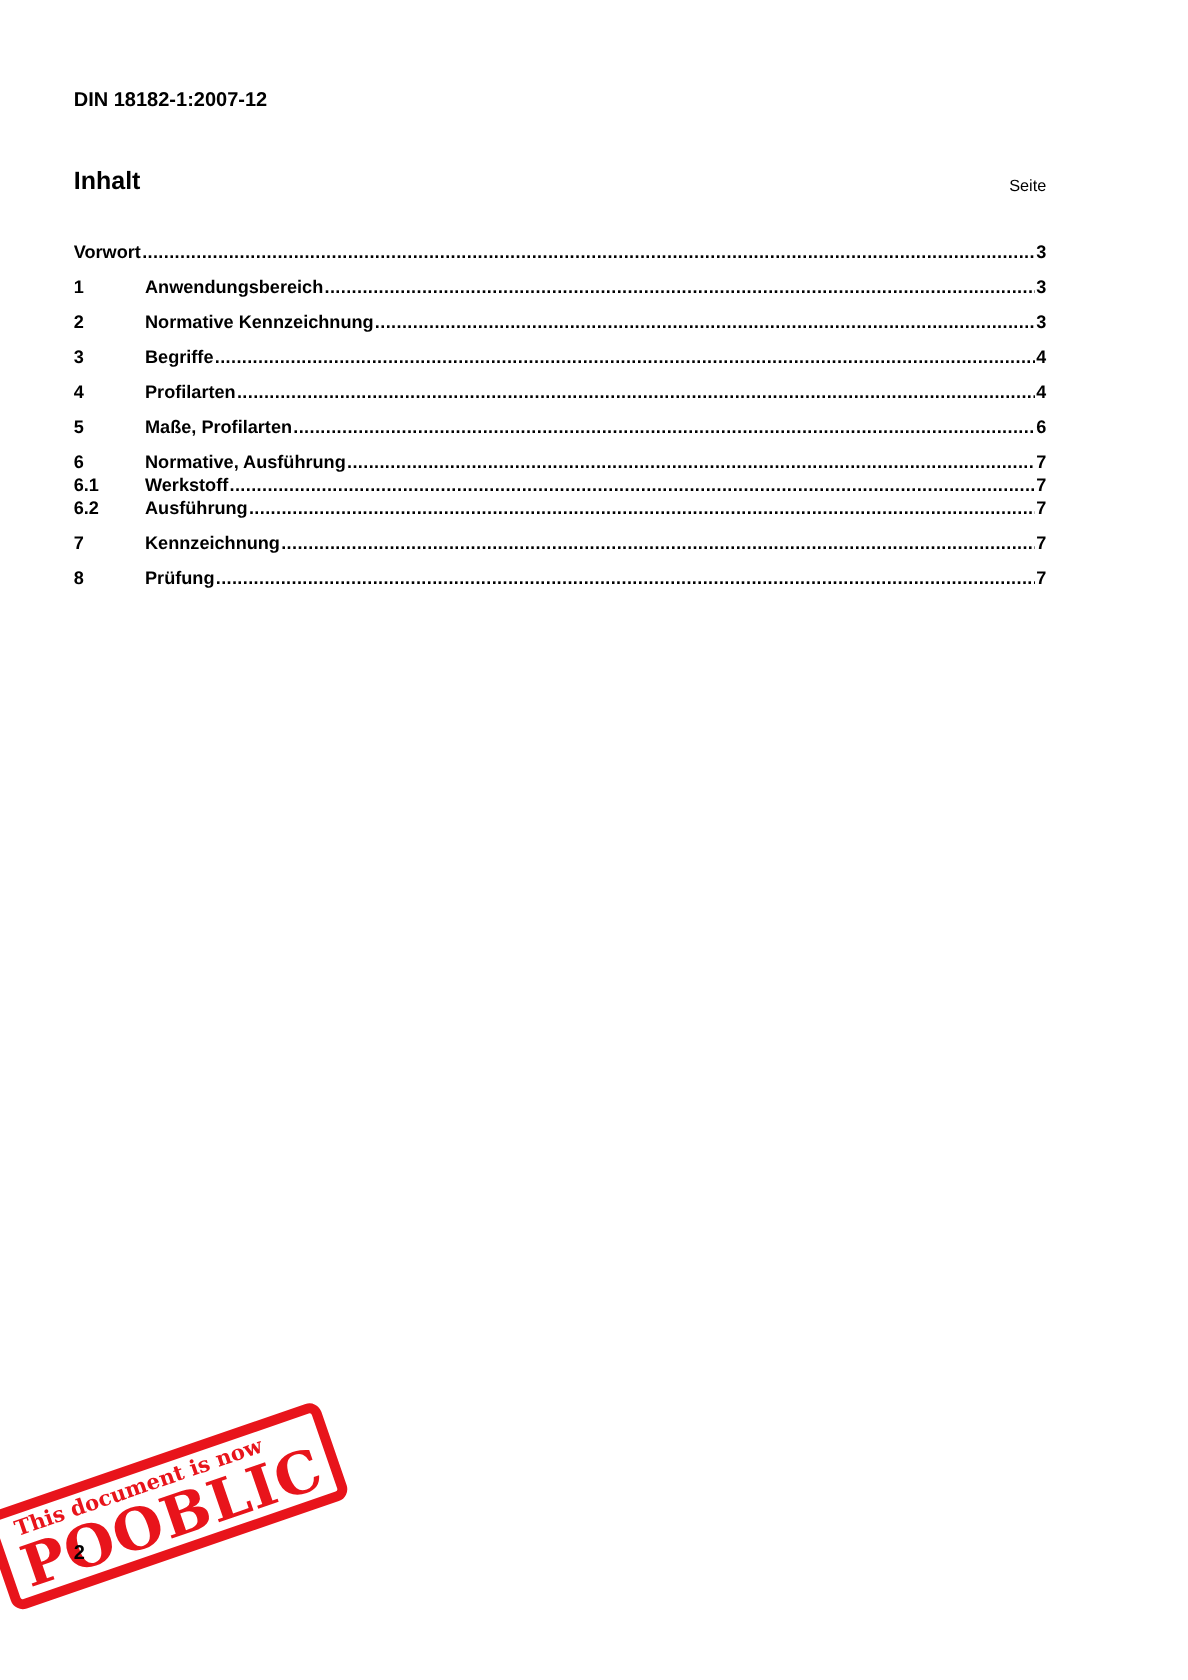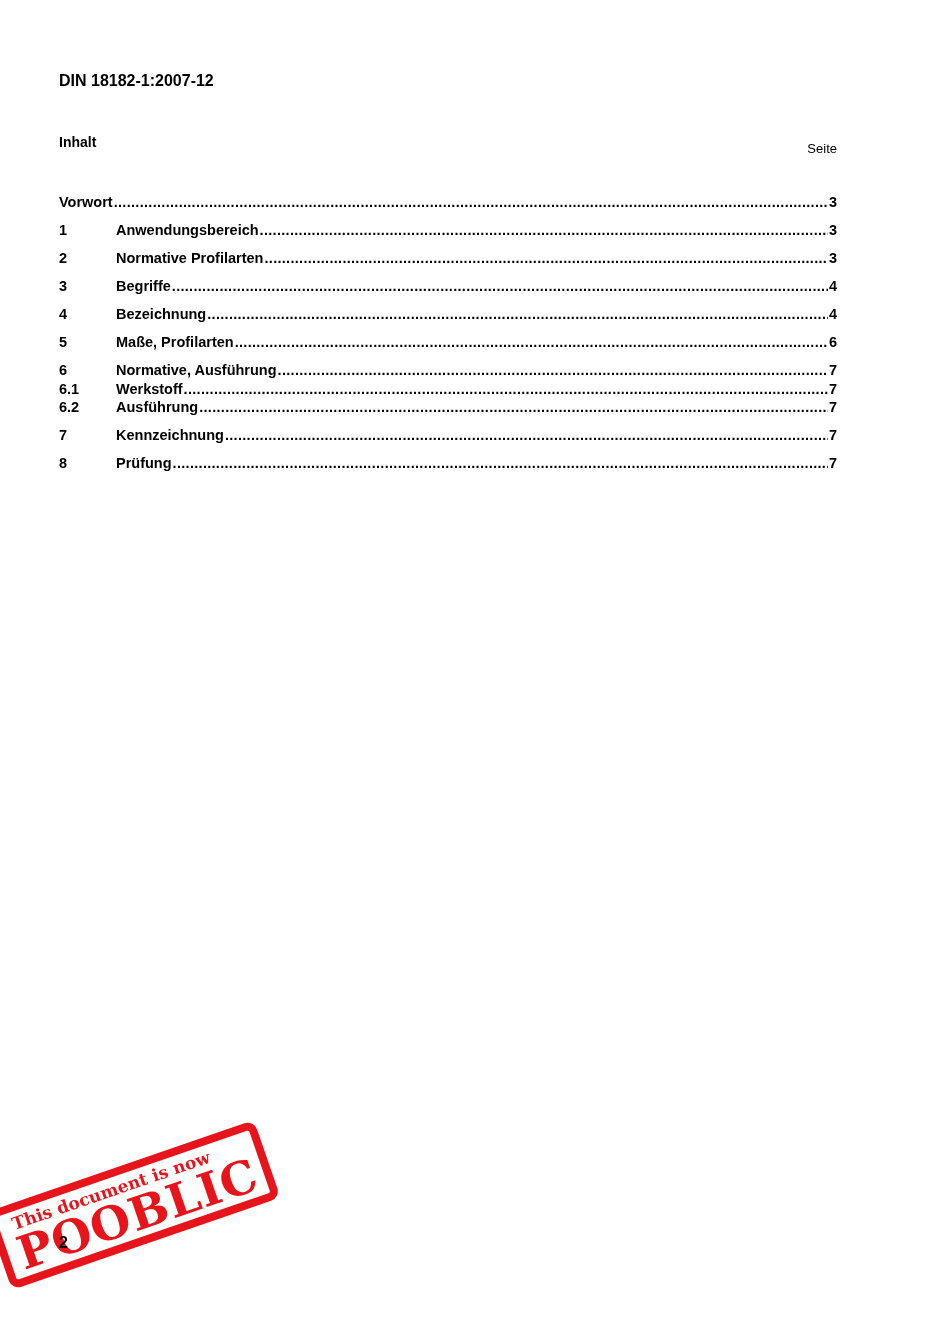--- a/index.html
+++ b/index.html
@@ -1,19 +1,19 @@
 <!DOCTYPE html>
 <html><head>
 <meta charset="utf-8">
 <style>
   html, body { margin:0; padding:0; background:#ffffff; }
   body { width:950px; height:1344px; position:relative; overflow:hidden;
          font-family:"Liberation Sans", sans-serif; color:#000; }
   .doc-id { position:absolute; left:59px; top:72px; font-size:16px; font-weight:bold; }
-  .title { position:absolute; left:59px; top:134px; font-size:14px; font-weight:bold; }
+  .title { position:absolute; left:59px; top:134px; font-size:20px; font-weight:bold; }
   .seite { position:absolute; right:113px; top:141px; font-size:13px;margin-left:21px; }
   .toc { position:absolute; left:59px; top:193px; width:778px; }
   .toc-row { display:flex; align-items:baseline; font-size:14.5px; font-weight:bold; height:18.5px; line-height:18.5px; overflow:hidden; white-space:nowrap; }
   .toc-row.gap { margin-top:9.5px; }
   .toc-row.first { margin-top:0; }
   .num { width:57px; flex:0 0 57px; }
   .label { flex:0 0 auto; }
   .leader { flex:1 1 auto; overflow:hidden; margin:0 1px; }
   .leader::after { content:"................................................................................................................................................................................................................................................................................................"; font-weight:bold; letter-spacing:0.3px; }
   .pg { flex:0 0 auto; }
@@ -37,33 +37,33 @@
     <span class="pg">3</span>
   </div>
   <div class="toc-row gap">
     <span class="num">1</span>
     <span class="label">Anwendungsbereich</span>
     <span class="leader"></span>
     <span class="pg">3</span>
   </div>
   <div class="toc-row gap">
     <span class="num">2</span>
-    <span class="label">Normative Profilarten</span>
+    <span class="label">Normative Kennzeichnung</span>
     <span class="leader"></span>
     <span class="pg">3</span>
   </div>
   <div class="toc-row gap">
     <span class="num">3</span>
     <span class="label">Begriffe</span>
     <span class="leader"></span>
     <span class="pg">4</span>
   </div>
   <div class="toc-row gap">
     <span class="num">4</span>
-    <span class="label">Bezeichnung</span>
+    <span class="label">Profilarten</span>
     <span class="leader"></span>
     <span class="pg">4</span>
   </div>
   <div class="toc-row gap">
     <span class="num">5</span>
     <span class="label">Maße, Profilarten</span>
     <span class="leader"></span>
     <span class="pg">6</span>
   </div>
   <div class="toc-row gap">

